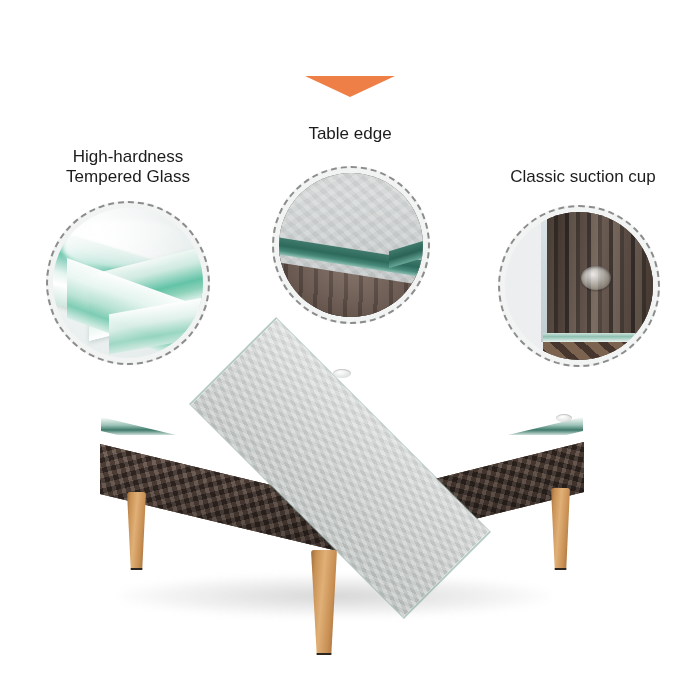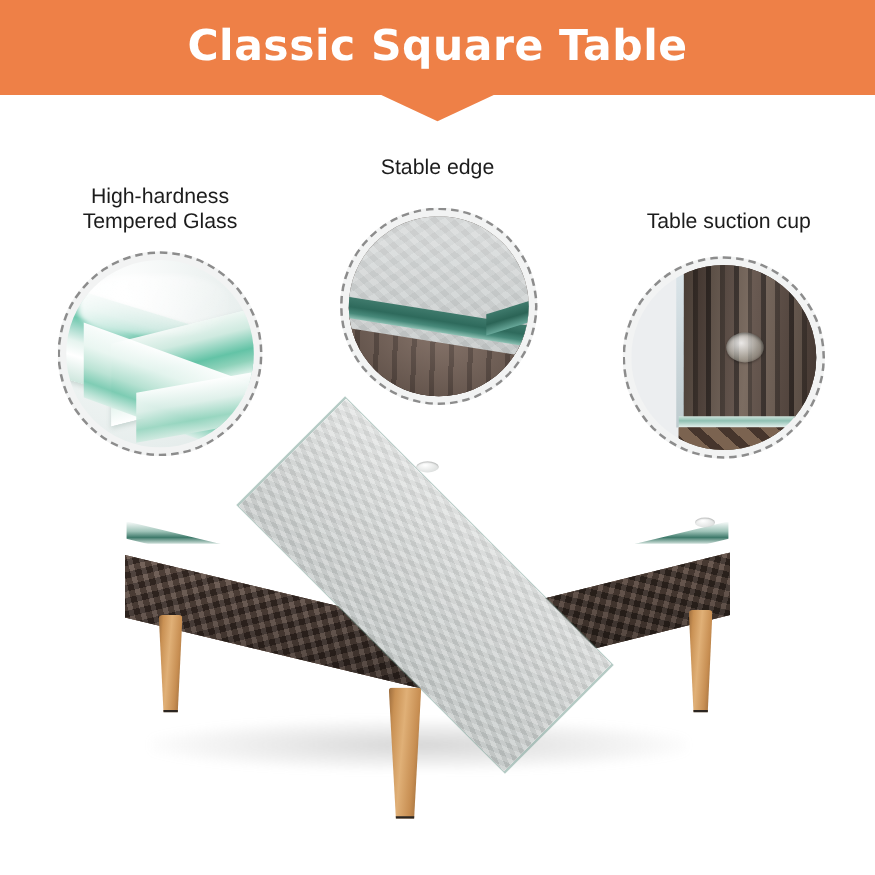--- a/index.html
+++ b/index.html
@@ -350,57 +350,54 @@
     border-radius: 50%;
     background: radial-gradient(ellipse at 40% 35%, rgba(255,255,255,.9), rgba(190,195,193,.7));
     box-shadow: 0 1px 1px rgba(0,0,0,.18) inset;
   }
 </style>
 </head>
 <body>
 
 <div class="page">
 
-  <div class="banner">
-    <div class="banner-title">Classic Square Table</div>
-  </div>
   <div class="banner-arrow"></div>
 
   <div class="callout">
     <div class="callout-label" id="co1-label">High-hardness
 Tempered Glass</div>
     <div class="circle" id="co1-circle">
       <div class="circle-inner">
         <div class="glass-scene">
           <div class="pane pane-a"></div>
           <div class="pane pane-b"></div>
           <div class="pane pane-c"></div>
           <div class="pane pane-d"></div>
           <div class="glass-sheen"></div>
         </div>
       </div>
     </div>
   </div>
 
   <div class="callout">
-    <div class="callout-label" id="co2-label">Stable edge</div>
+    <div class="callout-label" id="co2-label">Table edge</div>
     <div class="circle" id="co2-circle">
       <div class="circle-inner">
         <div class="edge-scene">
           <div class="edge-wicker"></div>
           <div class="edge-glasstop"></div>
           <div class="edge-band"></div>
           <div class="edge-band2"></div>
         </div>
       </div>
     </div>
   </div>
 
   <div class="callout">
-    <div class="callout-label" id="co3-label">Table suction cup</div>
+    <div class="callout-label" id="co3-label">Classic suction cup</div>
     <div class="circle" id="co3-circle">
       <div class="circle-inner">
         <div class="cup-scene">
           <div class="cup-wall"></div>
           <div class="cup-edgelight"></div>
           <div class="suction-cup"></div>
           <div class="cup-glassline"></div>
           <div class="cup-lower"></div>
         </div>
       </div>

